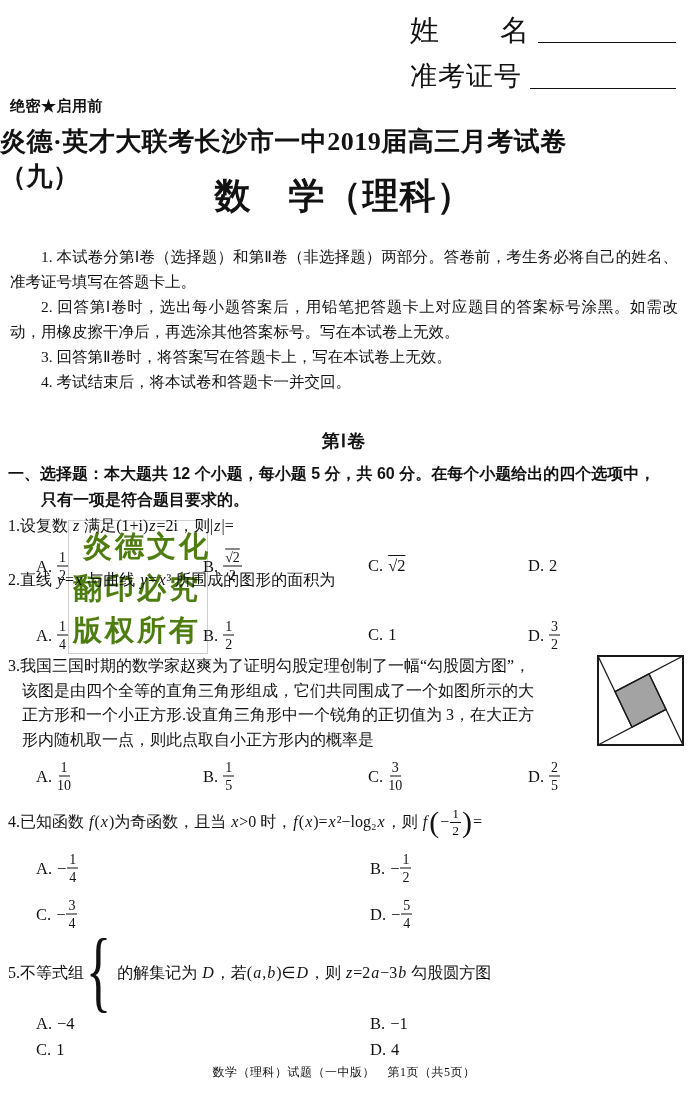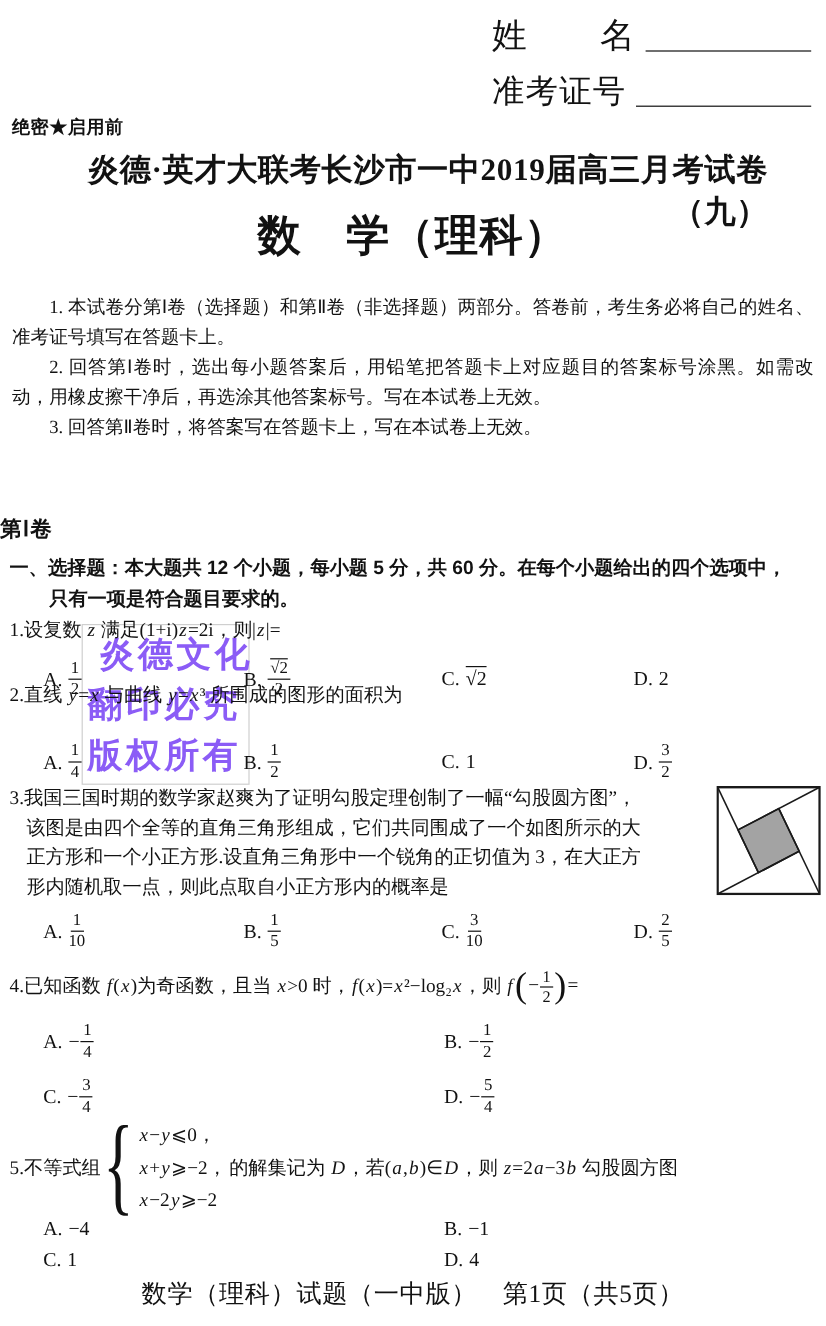--- a/index.html
+++ b/index.html
@@ -10,31 +10,31 @@
   .abs { position:absolute; }
 
   
   .fillrow { position:absolute; left:410px; width:266px; display:flex; align-items:flex-end; }
   .filllabel { font-size:29px; line-height:32px; letter-spacing:1px; white-space:nowrap; }
   .uline { flex:1; border-bottom:1.6px solid #111; margin-left:8px; margin-bottom:3px; height:30px; }
 
   #secrecy { left:10px; top:97px; font-family:"Liberation Sans", sans-serif;
              font-weight:bold; font-size:15px; letter-spacing:0.5px; }
 
-  #exam-title { left:0; top:124px; width:640px; text-align:right;
+  #exam-title { left:0; top:124px; width:640px; text-align:left;
                 font-weight:bold; font-size:26px; letter-spacing:0.5px; }
   #subject-title { left:0; top:172px; width:688px; text-align:center;
                    font-family:"Liberation Sans", sans-serif; font-weight:bold;
                    font-size:36px; letter-spacing:1px; }
 
   #notice { left:10px; top:244px; width:668px; }
   #notice-heading { font-family:"Liberation Sans", sans-serif; font-weight:bold; font-size:16px; line-height:26px; }
   #notice p { font-size:15.5px; line-height:25px; text-indent:2em; text-align:justify; }
 
-  #part1-heading { left:0; top:429px; width:688px; 
+  #part1-heading { left:0; top:429px; width:688px; text-align:center;
                    font-weight:bold; font-size:18px; letter-spacing:1px; }
 
   #section-head { left:8px; top:461px; width:676px;
                   font-family:Liberation Sans, sans-serif; font-weight:bold;
                   font-size:16px; line-height:26px; }
   #section-head .cont { padding-left:33px; }
 
   .qstem { position:absolute; left:8px; font-size:16px; line-height:24px; white-space:nowrap; }
   .qline { white-space:nowrap; }
   .it { font-style:italic; padding:0 1px; }
@@ -60,27 +60,27 @@
 
   
   #q5 { left:8px; top:930px; height:86px; display:flex; align-items:center;
         font-size:16px; white-space:nowrap; }
   .brace { font-size:86px; line-height:80px; font-weight:400;
            transform:scale(0.62,1.06); margin:0 -4px 6px -6px; }
   .sys { display:flex; flex-direction:column; }
   .sys div { line-height:27px; white-space:nowrap; }
   #q5-post { margin-left:2px; }
 
-  #footer { left:0; top:1064px; width:688px; text-align:center; font-size:21px; letter-spacing:0.5px; }
+  #footer { left:0; top:1064px; width:688px; text-align:center; font-size:12px; letter-spacing:0.5px; }
 
   
   #watermark { left:68px; top:520px; width:140px; height:134px;
                border:1px solid #cfcfcf; z-index:0; overflow:visible; }
   #watermark div { font-family:"Liberation Sans", sans-serif; font-weight:bold;
-                   font-size:29px; line-height:42px; color:#8b5cf6;
+                   font-size:29px; line-height:42px; color:#4d7c0f;
                    letter-spacing:3px; white-space:nowrap; }
   #wm1 { margin:4px 0 0 14px; }
   #wm2 { margin-left:4px; }
   #wm3 { margin-left:4px; }
 </style>
 </head>
 <body>
 
 <div class="abs" id="watermark">
   <div id="wm1">炎德文化</div>
@@ -99,20 +99,21 @@
 
 <div class="abs" id="secrecy">绝密★启用前</div>
 
 <div class="abs" id="exam-title">炎德·英才大联考长沙市一中2019届高三月考试卷（九）</div>
 <div class="abs" id="subject-title">数　学（理科）</div>
 
 <div class="abs" id="notice">
   <p>1. 本试卷分第Ⅰ卷（选择题）和第Ⅱ卷（非选择题）两部分。答卷前，考生务必将自己的姓名、准考证号填写在答题卡上。</p>
   <p>2. 回答第Ⅰ卷时，选出每小题答案后，用铅笔把答题卡上对应题目的答案标号涂黑。如需改动，用橡皮擦干净后，再选涂其他答案标号。写在本试卷上无效。</p>
   <p>3. 回答第Ⅱ卷时，将答案写在答题卡上，写在本试卷上无效。</p>
+  <p>4. 考试结束后，将本试卷和答题卡一并交回。</p>
 </div>
 
 <div class="abs" id="part1-heading">第Ⅰ卷</div>
 
 <div class="abs" id="section-head">
   <div>一、选择题：本大题共 12 个小题，每小题 5 分，共 60 分。在每个小题给出的四个选项中，</div>
   <div class="cont">只有一项是符合题目要求的。</div>
 </div>
 
 <div class="qstem" style="top:514px"><span>1.设复数 </span><span class="it">z</span><span> 满足(1+i)</span><span class="it">z</span><span>=2i，则|</span><span class="it">z</span><span>|=</span></div>
@@ -261,25 +262,20 @@
     <span class="fr">
         <span class="nu">5</span>
         <span class="de">4</span>
       </span>
   </span>
 </div>
 
 <div class="abs" id="q5">
   <span><span>5.不等式组</span></span>
   <span class="brace">{</span>
-  <span class="sys">
-    <div><span class="it">x</span><span>−</span><span class="it">y</span><span>⩽0，</span></div>
-    <div><span class="it">x</span><span>+</span><span class="it">y</span><span>⩾−2，</span></div>
-    <div><span class="it">x</span><span>−2</span><span class="it">y</span><span>⩾−2</span></div>
-  </span>
   <span id="q5-post"><span>的解集记为 </span><span class="it">D</span><span>，若(</span><span class="it">a</span><span>,</span><span class="it">b</span><span>)∈</span><span class="it">D</span><span>，则 </span><span class="it">z</span><span>=2</span><span class="it">a</span><span>−3</span><span class="it">b</span><span> 勾股圆方图</span></span>
 </div>
 <div class="optrow" style="top:1012px;height:24px">
   <span class="opt" style="left:36px">
     <span class="olabel">A.</span>
     <span>−4</span>
   </span>
   <span class="opt" style="left:370px">
     <span class="olabel">B.</span>
     <span>−1</span>

